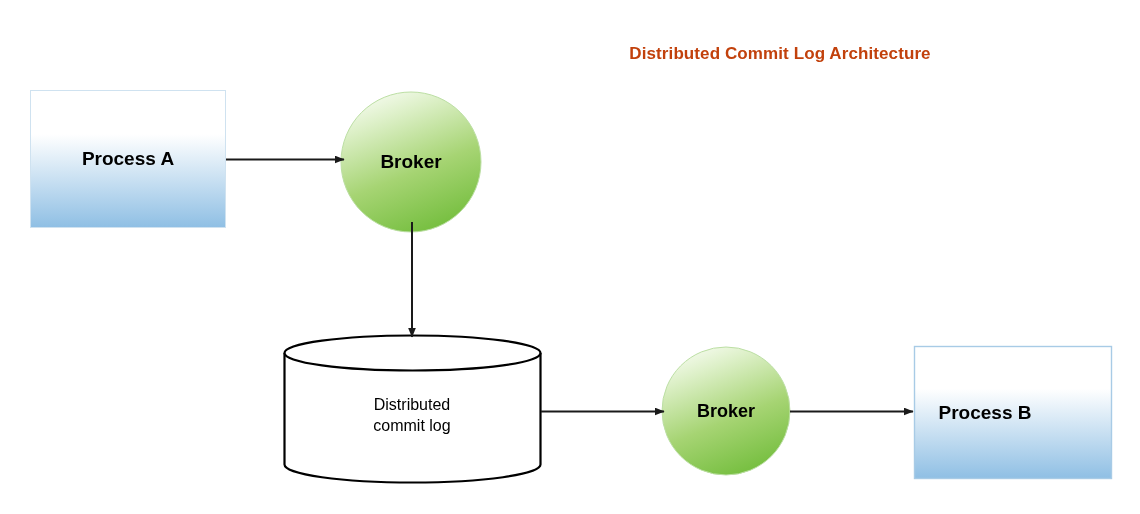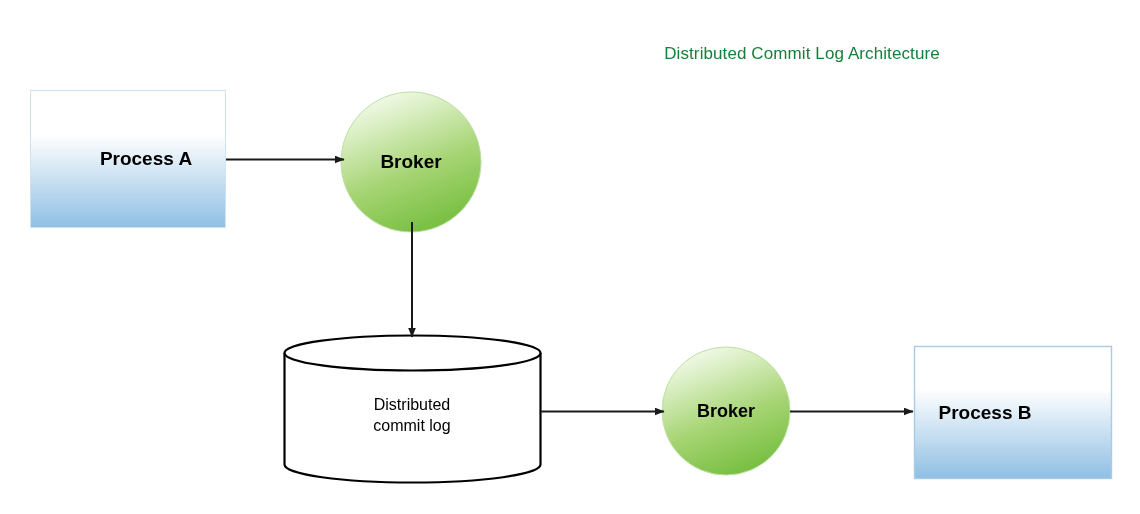--- a/index.html
+++ b/index.html
@@ -29,37 +29,36 @@
     display: flex;
     align-items: center;
     justify-content: center;
     text-align: center;
     color: #000000;
     pointer-events: none;
     white-space: pre-line;
   }
   #title-text {
     position: absolute;
-    left: 597px;
+    left: 575px;
     top: 44px;
     width: 410px;
     text-align: center;
     font-size: 17px;
-    font-weight: normal;
-    color: #15803d;
+    font-weight: bold;
+    color: #c2410c;
     letter-spacing: 0.1px;
   }
   #process-a-label {
     left: 30px;
     top: 90px;
     width: 196px;
     height: 138px;
     font-size: 19px;
     font-weight: bold;
-    padding-left: 18px;
   }
   #process-b-label {
     left: 886px;
     top: 346px;
     width: 198px;
     height: 133px;
     font-size: 19px;
     font-weight: bold;
   }
   #broker-1-label {

